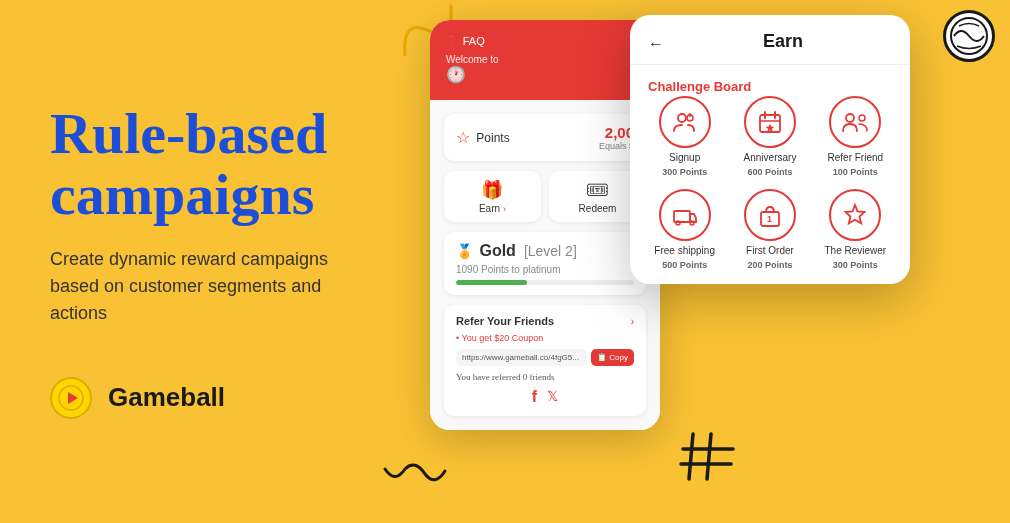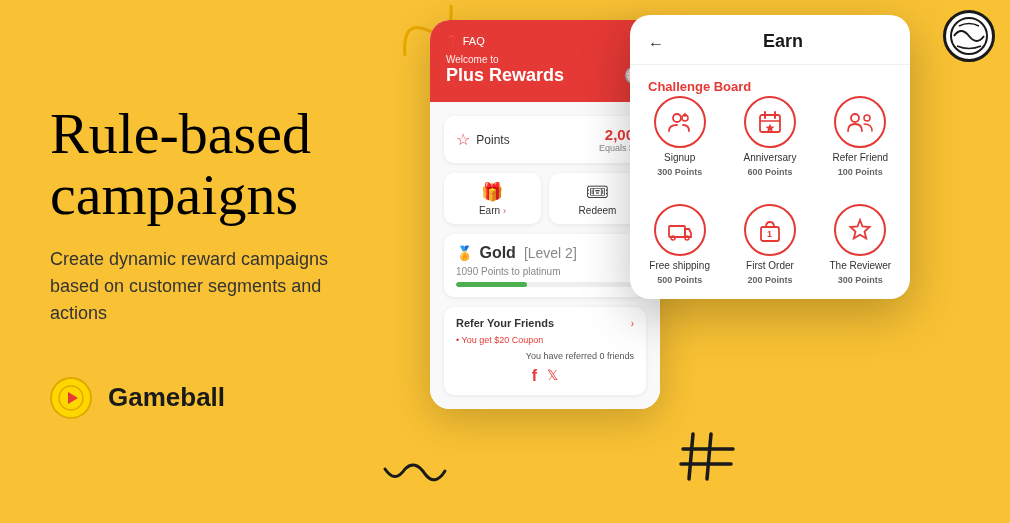--- a/index.html
+++ b/index.html
@@ -27,22 +27,22 @@
       width: 430px;
       padding: 40px 30px 40px 50px;
       display: flex;
       flex-direction: column;
       justify-content: center;
       height: 100%;
     }
 
     .main-heading {
       font-size: 58px;
-      font-weight: 400;
-      color: #000000;
+      font-weight: 700;
+      color: #1d4ed8;
       line-height: 1.05;
       margin-bottom: 20px;
       font-family: Georgia, 'Times New Roman', serif;
     }
 
     .sub-description {
       font-size: 18px;
       color: #333;
       line-height: 1.5;
       margin-bottom: 30px;
@@ -319,22 +319,23 @@
       padding: 4px 6px;
       font-size: 8px;
       display: flex;
       align-items: center;
       gap: 2px;
     }
 
     .refer-count {
       font-size: 9px;
       color: #555;
-      text-align: right;
+      text-align: left;
       margin-bottom: 6px;
+      font-family: Liberation Serif, serif;
     }
 
     .social-icons {
       display: flex;
       justify-content: center;
       gap: 10px;
     }
 
     .social-icon {
       color: #E53935;
@@ -389,21 +390,21 @@
 
     .challenge-board-sub {
       font-size: 10px;
       color: #888;
       margin-bottom: 14px;
     }
 
     .badges-grid {
       display: grid;
       grid-template-columns: repeat(3, 1fr);
-      gap: 27px;
+      gap: 12px;
     }
 
     .badge-item {
       display: flex;
       flex-direction: column;
       align-items: center;
       gap: 4px;
     }
 
     .badge-icon {
@@ -484,21 +485,20 @@
   <div class="right-section">
 
     <div class="phone-card-1">
       <div class="card1-header">
         <div class="card1-faq-row">
           <span class="faq-label">❓ FAQ</span>
           <span style="font-size:12px; cursor:pointer;">✕</span>
         </div>
         <div class="card1-title-small">Welcome to</div>
         <div style="display:flex; justify-content:space-between; align-items:center;">
-          <div class="card1-title-big">Plus Rewards</div>
           <span style="font-size:16px; color:rgba(255,255,255,0.8);">🕐</span>
         </div>
       </div>
       <div class="card1-body">
 
         <div class="points-row">
           <div class="points-left">
             <span class="star-icon">☆</span>
             <span class="points-label">Points</span>
           </div>
@@ -533,20 +533,27 @@
             <div class="gold-bar-fill"></div>
           </div>
         </div>
 
         <div class="refer-section">
           <div class="refer-header">
             <span class="refer-title">Refer Your Friends</span>
             <span class="refer-arrow">›</span>
           </div>
           <div class="refer-bullet">• You get $20 Coupon</div>
+          <div class="refer-link-row">
+            <div class="refer-link-input">https://www.gameball.co/4fgG5...</div>
+            <div class="copy-btn">
+              <span>📋</span>
+              <span>Copy</span>
+            </div>
+          </div>
           <div class="refer-count">You have referred 0 friends</div>
           <div class="social-icons">
             <span class="social-icon" style="font-weight:700; font-size:16px;">f</span>
             <span class="social-icon" style="font-size:14px;">𝕏</span>
           </div>
         </div>
       </div>
     </div>
 
     <div class="phone-card-2">

